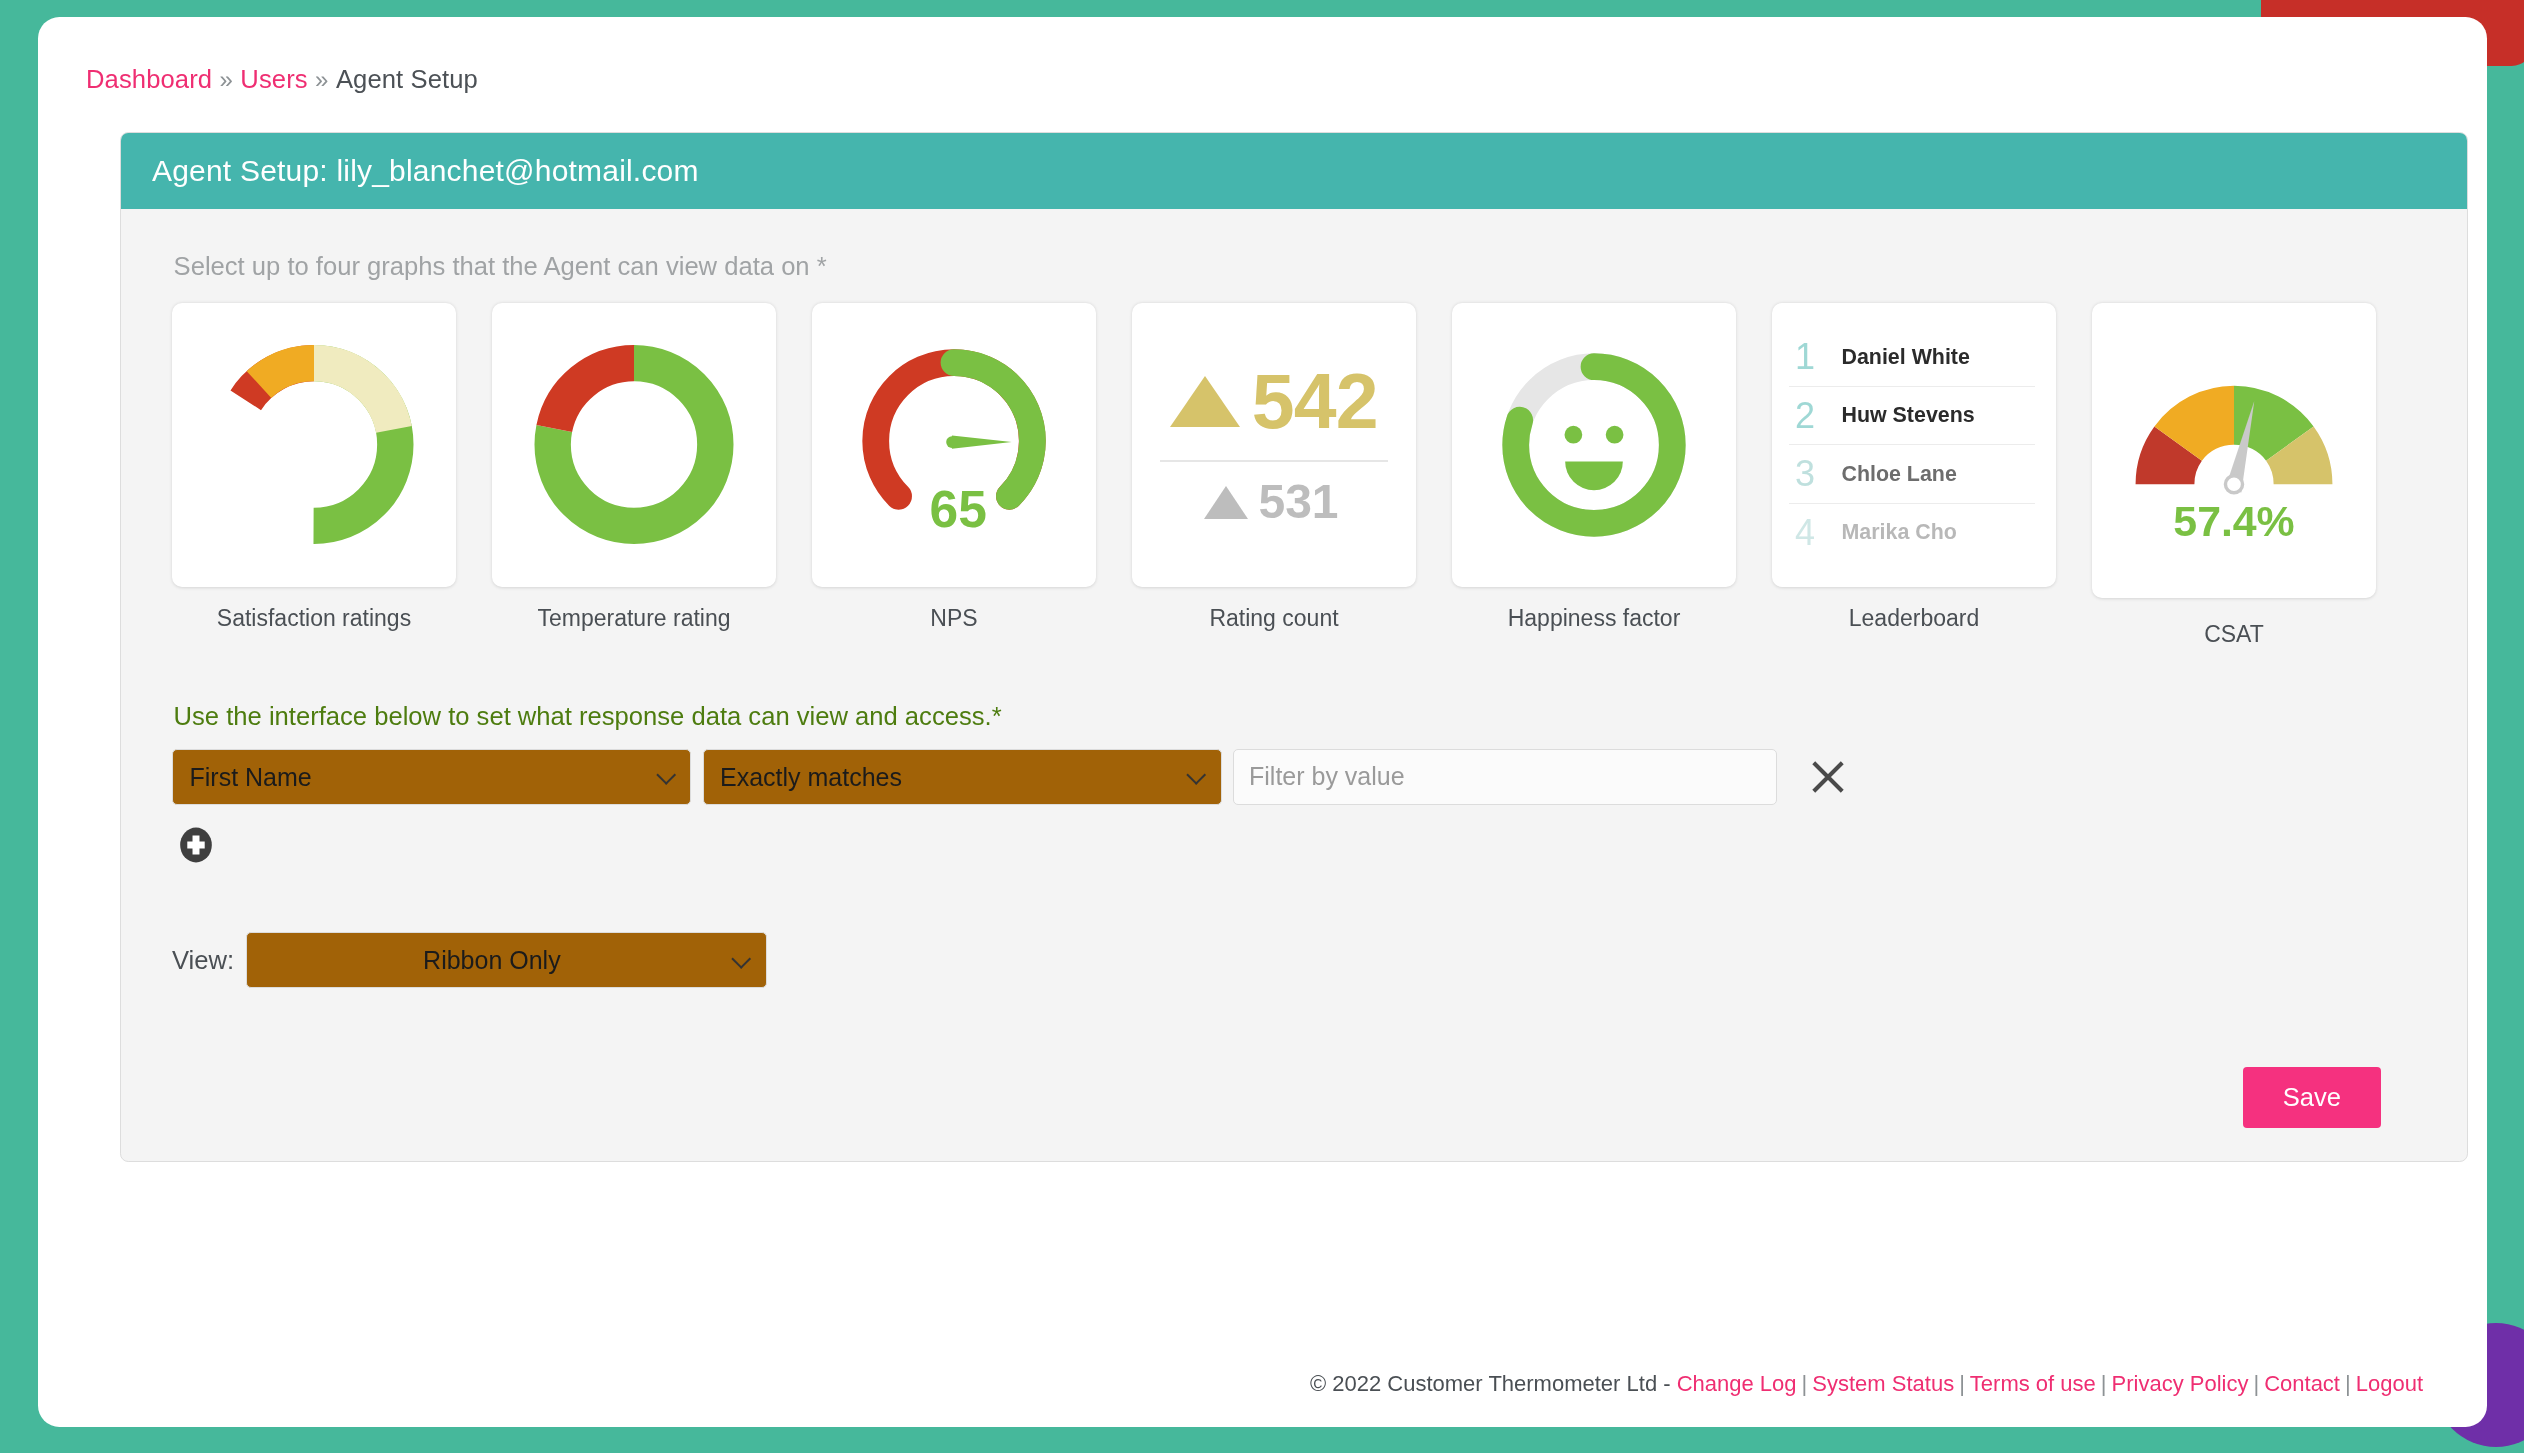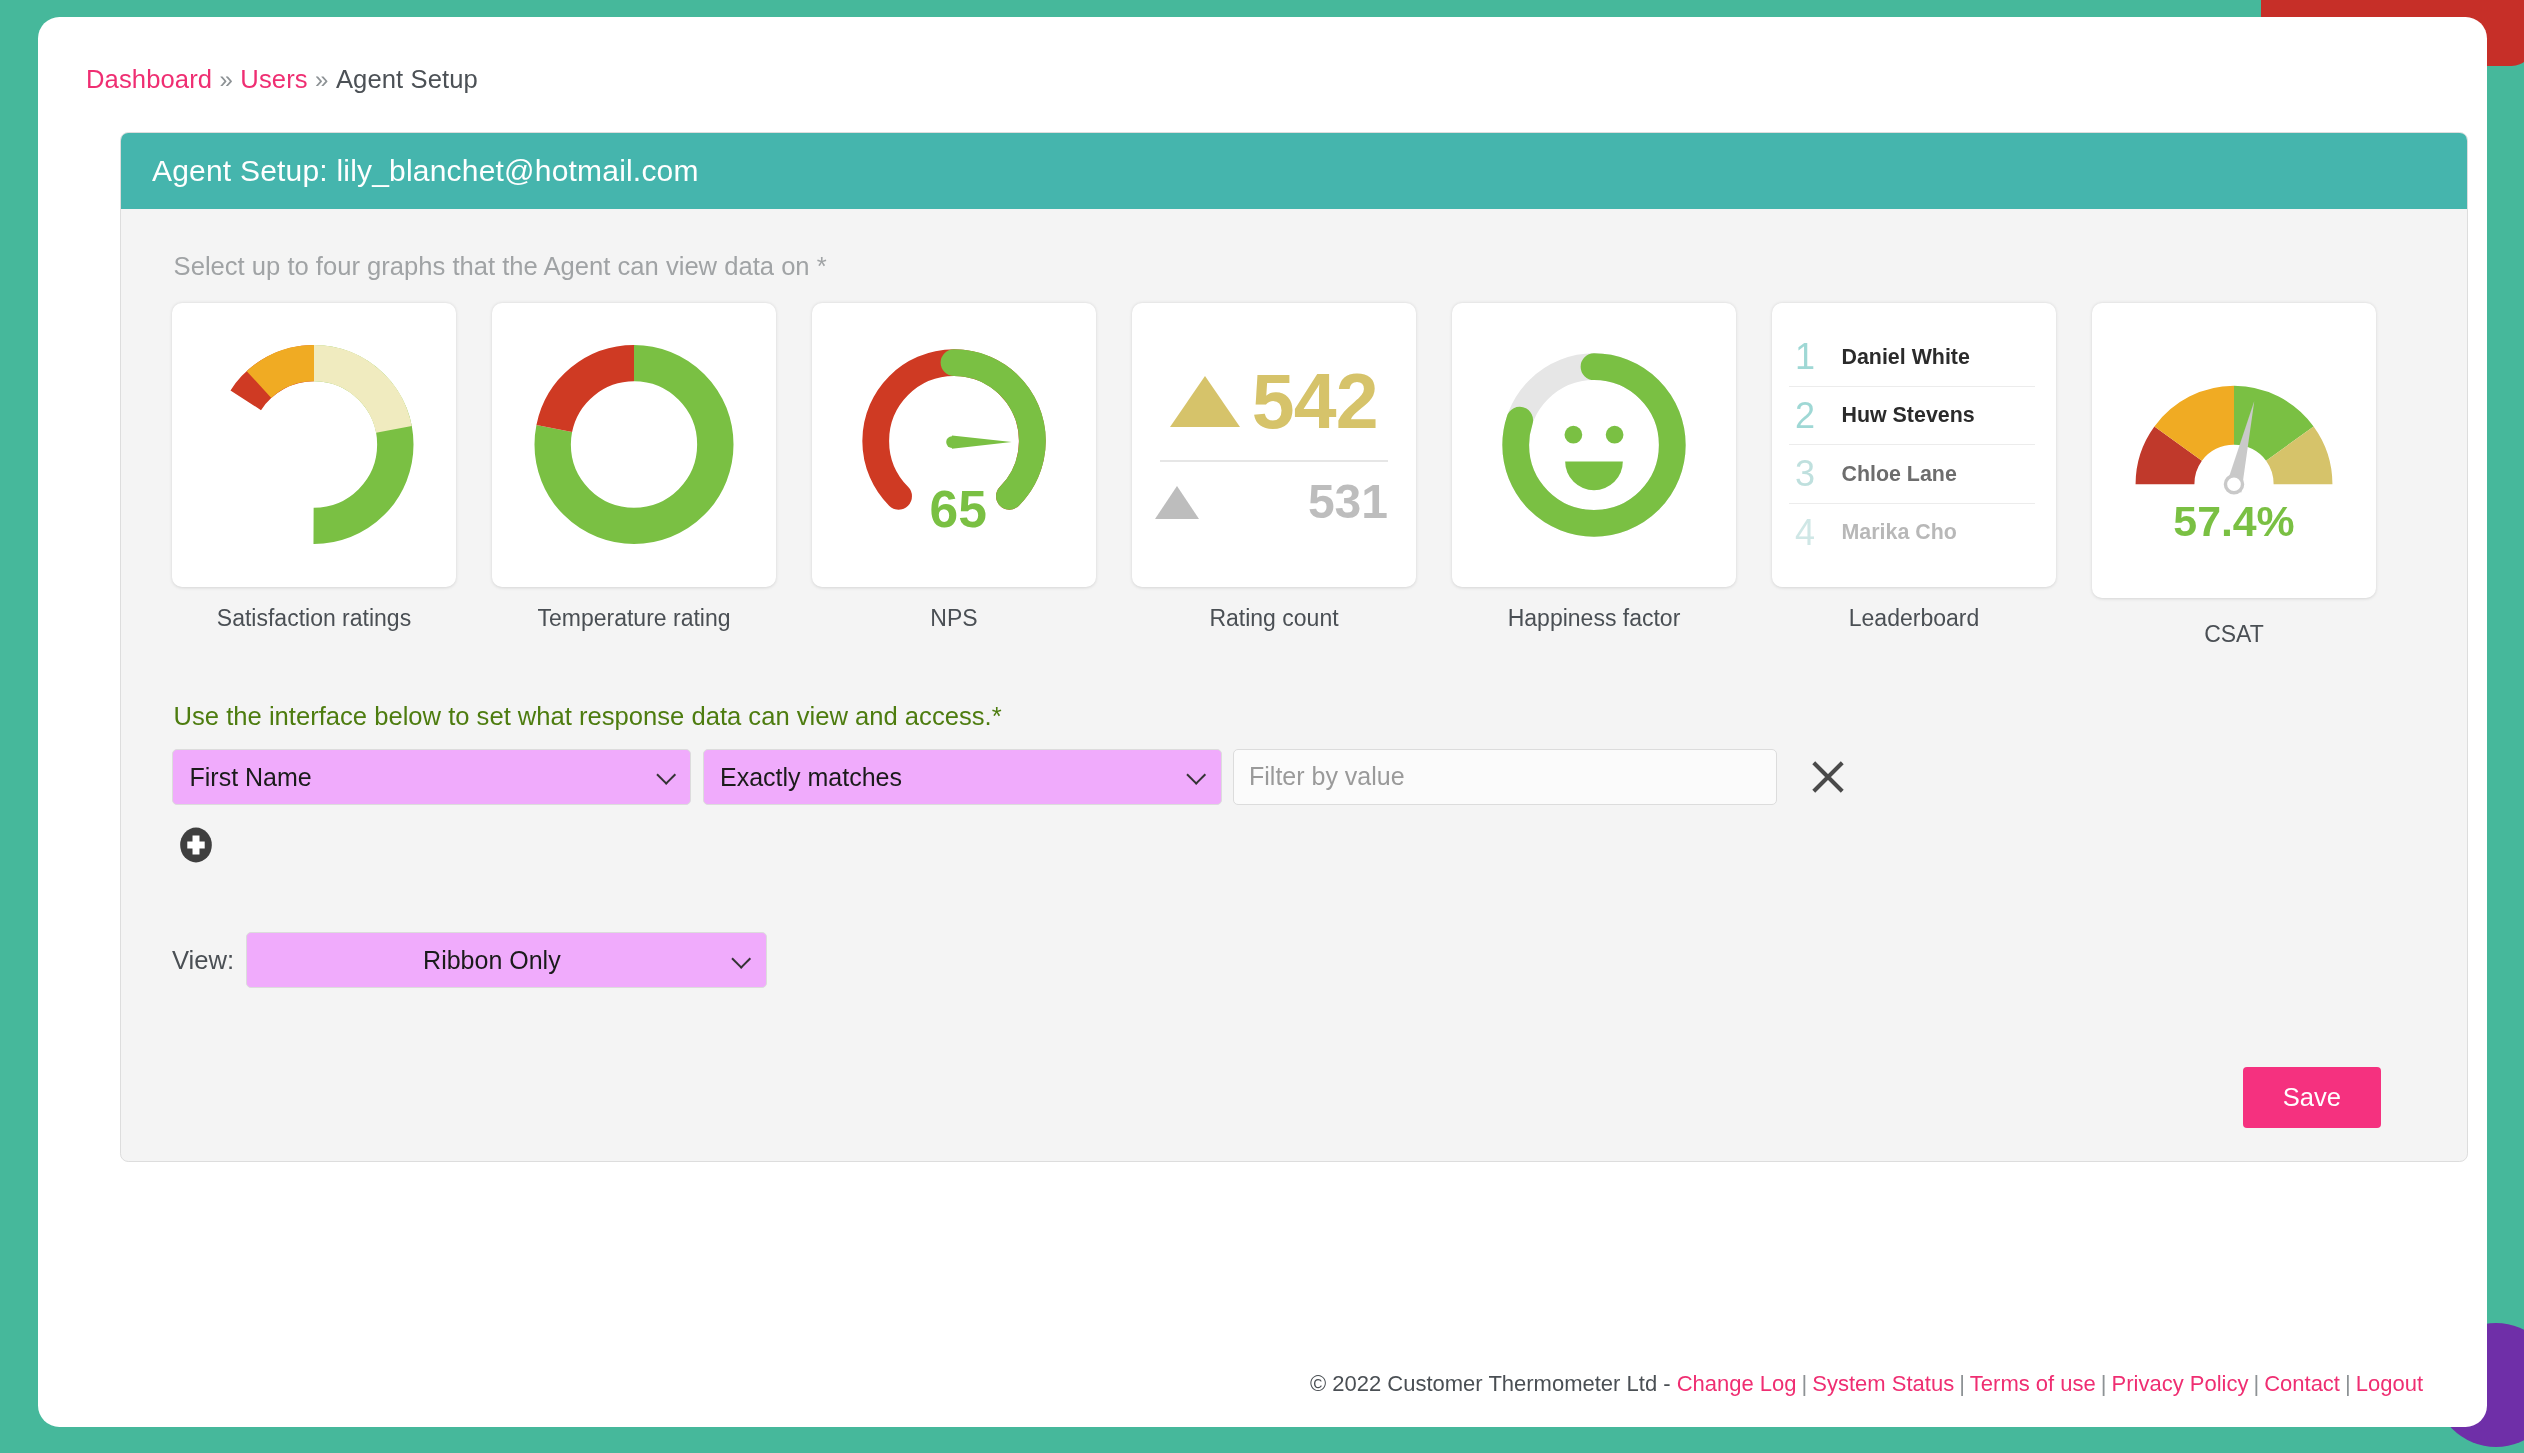--- a/index.html
+++ b/index.html
@@ -99,30 +99,30 @@
   .lb-row.r3 .lb-rank { color: #bfe0de; }
 
   
   .rc { width: 100%; height: 100%; padding: 18px 23px; display: flex; flex-direction: column; justify-content: center; }
   .rc-top { display: flex; align-items: center; justify-content: center; gap: 11.5px; text-align: center; }
   .rc-tri { width: 0; height: 0; }
   .rc-tri.big { border-left: 35px solid transparent; border-right: 35px solid transparent; border-bottom: 51px solid #d6c36a; }
   .rc-tri.small { border-left: 22px solid transparent; border-right: 22px solid transparent; border-bottom: 33px solid #bdbdbd; }
   .rc-big { font-size: 77px; font-weight: bold; color: #d6c36a; line-height: 1; letter-spacing: -0.8px; }
   .rc-hr { height: 1.6px; background: #e6e6e6; margin: 20px 5px 16.5px 5px; }
-  .rc-bot { display: flex; align-items: center; justify-content: space-between; gap: 10px; padding-right: 5px; }
+  .rc-bot { display: flex; align-items: center; justify-content: center; gap: 10px; padding-right: 5px; }
   .rc-small { font-size: 48px; font-weight: bold; color: #bdbdbd; line-height: 1; }
 
   
   .filter-label { font-size: 25.6px; color: #4d7c0f; margin: 54px 0 18px 1.6px; }
   .filter-row { display: flex; align-items: center; gap: 11.5px; }
   .sel {
     appearance: none; -webkit-appearance: none;
     height: 56px; border: 0.8px solid #dcdcdc; border-radius: 5px;
-    background: #f0abfc; font-size: 25px; color: #1b1b1b;
+    background: #a16207; font-size: 25px; color: #1b1b1b;
     padding: 0 45px 0 16.5px;
     font-family: "Liberation Sans", sans-serif;
   }
   .sel-wrap { position: relative; display: inline-block; }
   .sel-wrap::after {
     content: ""; position: absolute; right: 18px; top: 50%;
     width: 12.4px; height: 12.4px; margin-top: -8.2px;
     border-right: 2.5px solid #333; border-bottom: 2.5px solid #333;
     transform: rotate(45deg); pointer-events: none;
   }

